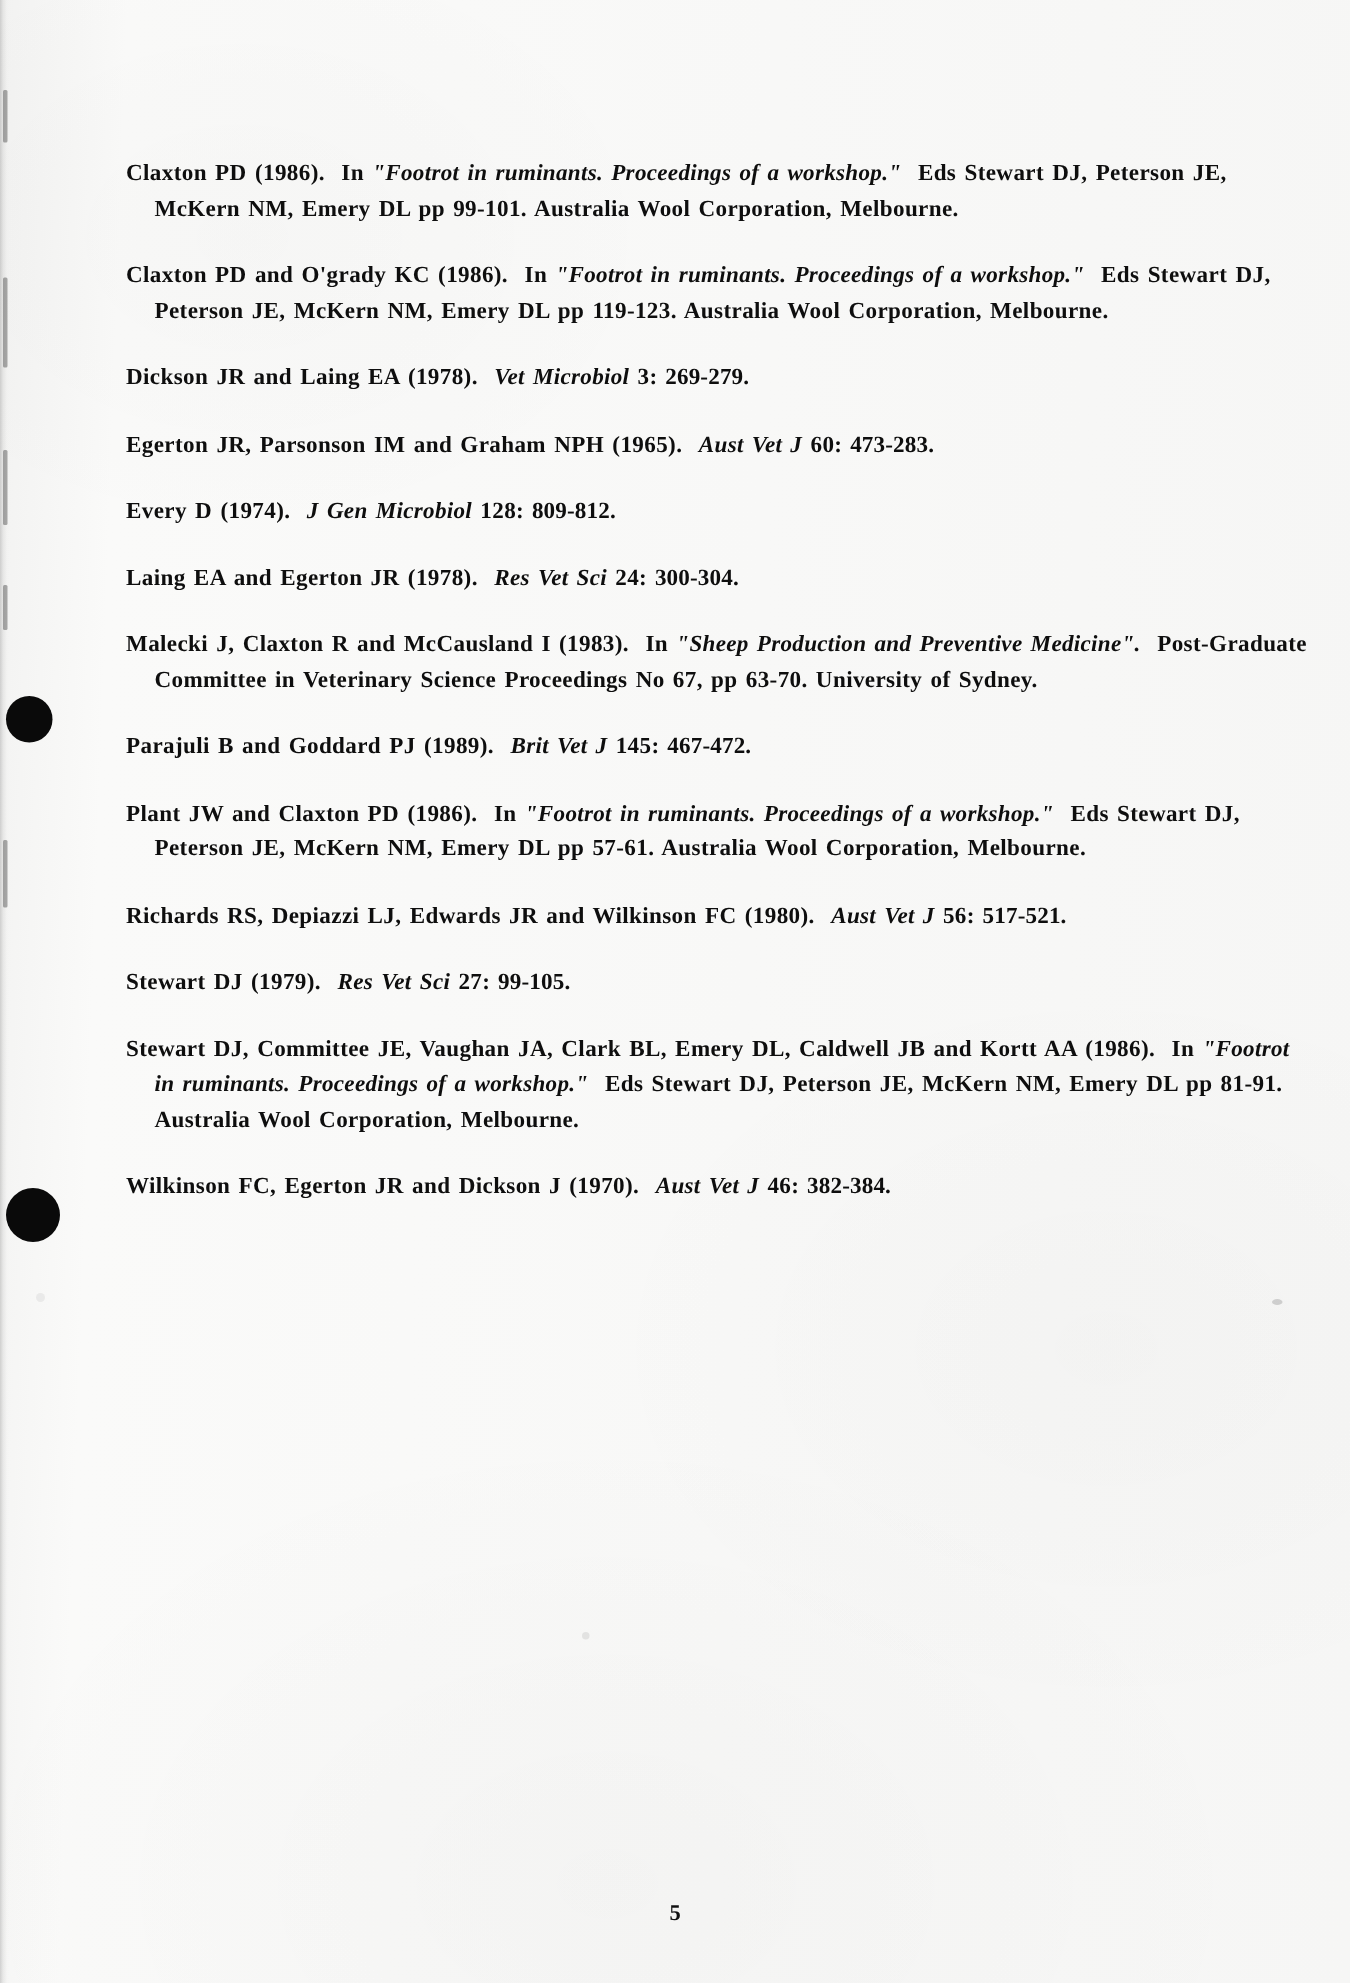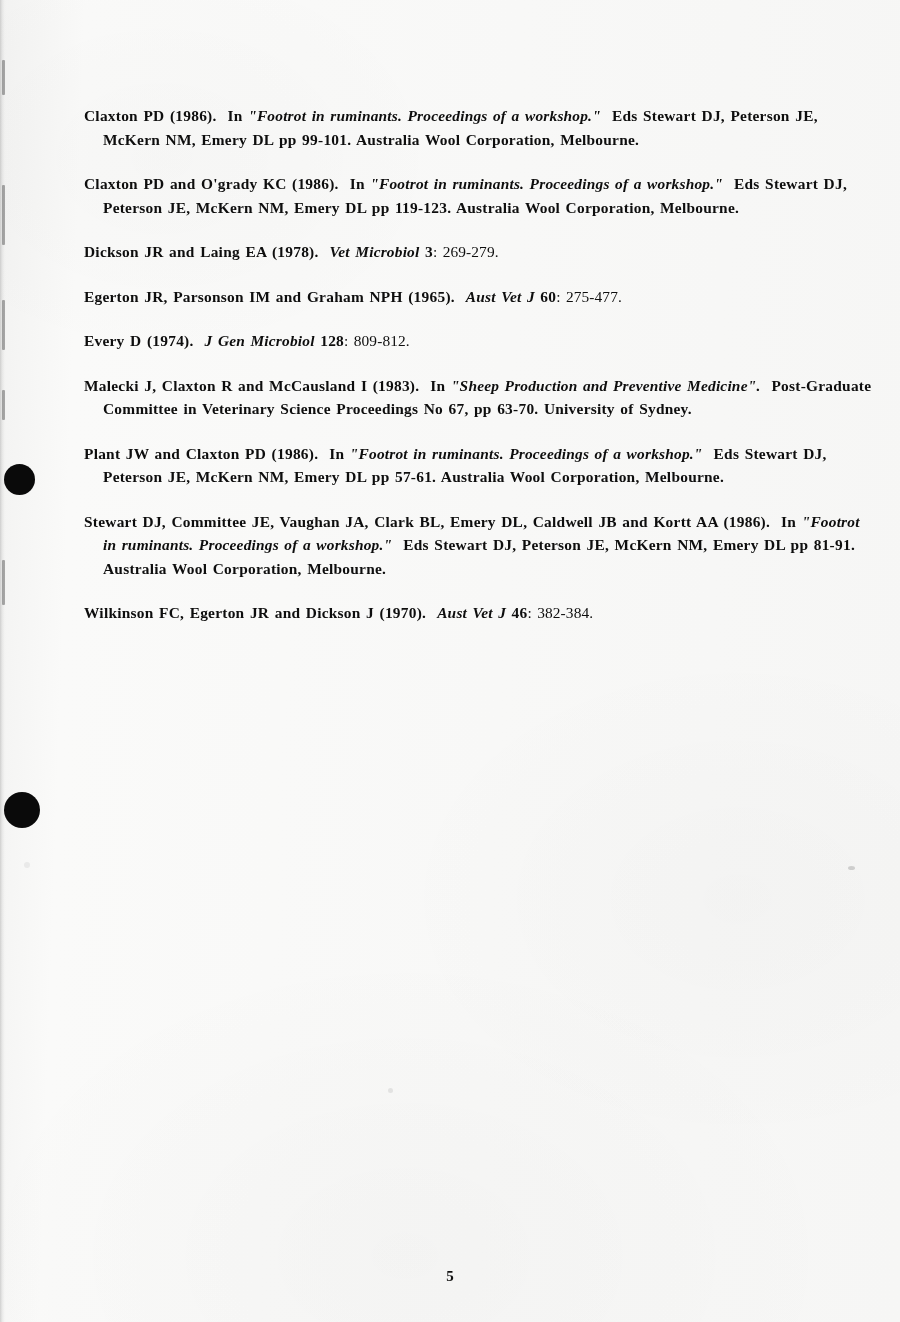--- a/index.html
+++ b/index.html
@@ -86,21 +86,21 @@
     font-weight: bold;
     letter-spacing: 0.2px;
   }
   
   .vol {
     font-weight: bold;
     font-style: normal;
   }
   
   .lt {
-    font-weight: normal;
+    font-weight: bold;
     letter-spacing: 0.1px;
   }
 
   .page-number {
     position: absolute;
     left: 0;
     top: 1268px;
     width: 900px;
     text-align: center;
     font-size: 15px;
@@ -150,49 +150,73 @@
       <span>Dickson JR and Laing EA</span>
       <span>(1978).</span>
       &nbsp;<span class="ti">Vet Microbiol</span>
       <span class="vol">3</span><span class="lt">: 269-279.</span>
     </p>
 
     <p class="ref">
       <span>Egerton JR, Parsonson IM and Graham NPH</span>
       <span>(1965).</span>
       &nbsp;<span class="ti">Aust Vet J</span>
-      <span class="vol">60</span><span class="lt">: 275-477.</span>
+      <span class="vol">60</span><span class="lt">: 473-283.</span>
     </p>
 
     <p class="ref">
       <span>Every D</span>
       <span>(1974).</span>
       &nbsp;<span class="ti">J Gen Microbiol</span>
       <span class="vol">128</span><span class="lt">: 809-812.</span>
     </p>
 
+    <p class="ref">
+      <span>Laing EA and Egerton JR</span>
+      <span>(1978).</span>
+      &nbsp;<span class="ti">Res Vet Sci</span>
+      <span class="vol">24</span><span class="lt">: 300-304.</span>
+    </p>
 
     <p class="ref">
       <span>Malecki J, Claxton R and McCausland I</span>
       <span>(1983).</span>
       &nbsp;<span>In</span>
       <span class="ti">"Sheep Production and Preventive Medicine".</span>
       &nbsp;<span>Post-Graduate Committee in Veterinary Science Proceedings No 67, pp 63-70.  University of Sydney.</span>
     </p>
 
+    <p class="ref">
+      <span>Parajuli B and Goddard PJ</span>
+      <span>(1989).</span>
+      &nbsp;<span class="ti">Brit Vet J</span>
+      <span class="vol">145</span><span class="lt">: 467-472.</span>
+    </p>
 
     <p class="ref">
       <span>Plant JW and Claxton PD</span>
       <span>(1986).</span>
       &nbsp;<span>In</span>
       <span class="ti">"Footrot in ruminants.  Proceedings of a workshop."</span>
       &nbsp;<span>Eds Stewart DJ, Peterson JE, McKern NM, Emery DL pp 57-61.  Australia Wool Corporation, Melbourne.</span>
     </p>
 
-
+    <p class="ref">
+      <span>Richards RS, Depiazzi LJ, Edwards JR and Wilkinson FC</span>
+      <span>(1980).</span>
+      &nbsp;<span class="ti">Aust Vet J</span>
+      <span class="vol">56</span><span class="lt">: 517-521.</span>
+    </p>
+
+    <p class="ref">
+      <span>Stewart DJ</span>
+      <span>(1979).</span>
+      &nbsp;<span class="ti">Res Vet Sci</span>
+      <span class="vol">27</span><span class="lt">: 99-105.</span>
+    </p>
 
     <p class="ref">
       <span>Stewart DJ, Committee JE, Vaughan JA, Clark BL, Emery DL, Caldwell JB and Kortt AA</span>
       <span>(1986).</span>
       &nbsp;<span>In</span>
       <span class="ti">"Footrot in ruminants.  Proceedings of a workshop."</span>
       &nbsp;<span>Eds Stewart DJ, Peterson JE, McKern NM, Emery DL pp 81-91.  Australia Wool Corporation, Melbourne.</span>
     </p>
 
     <p class="ref">

